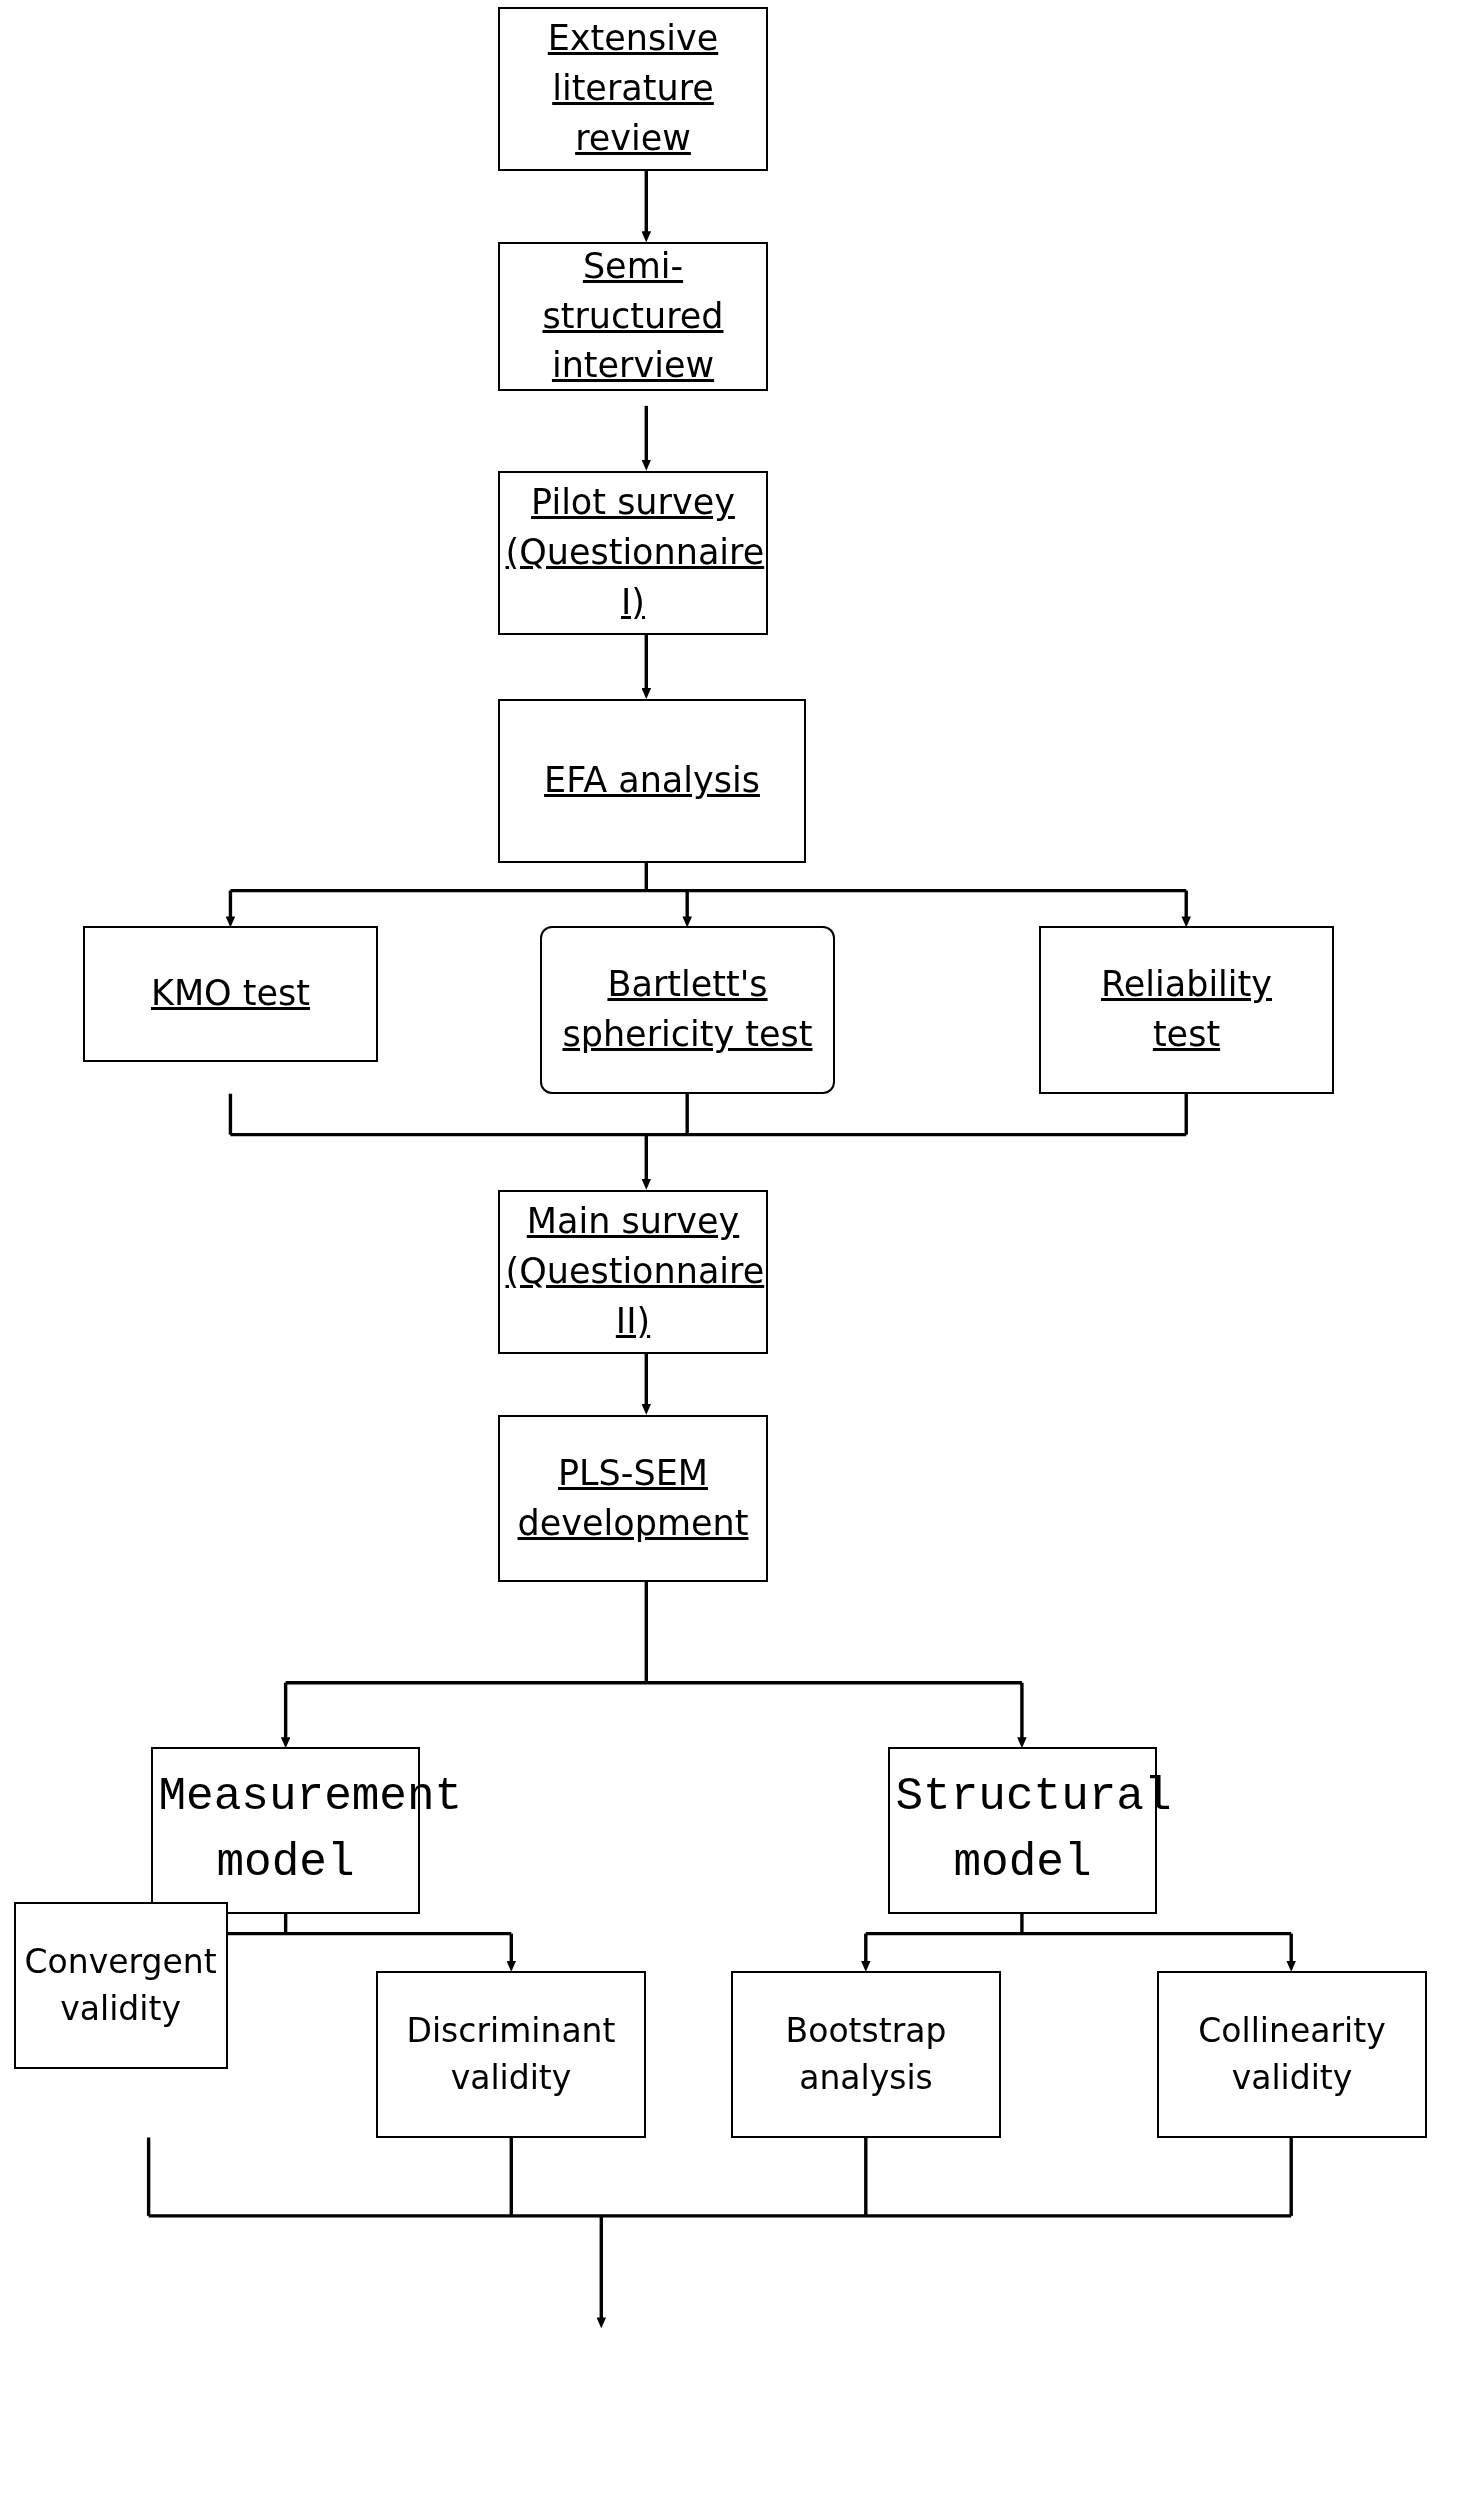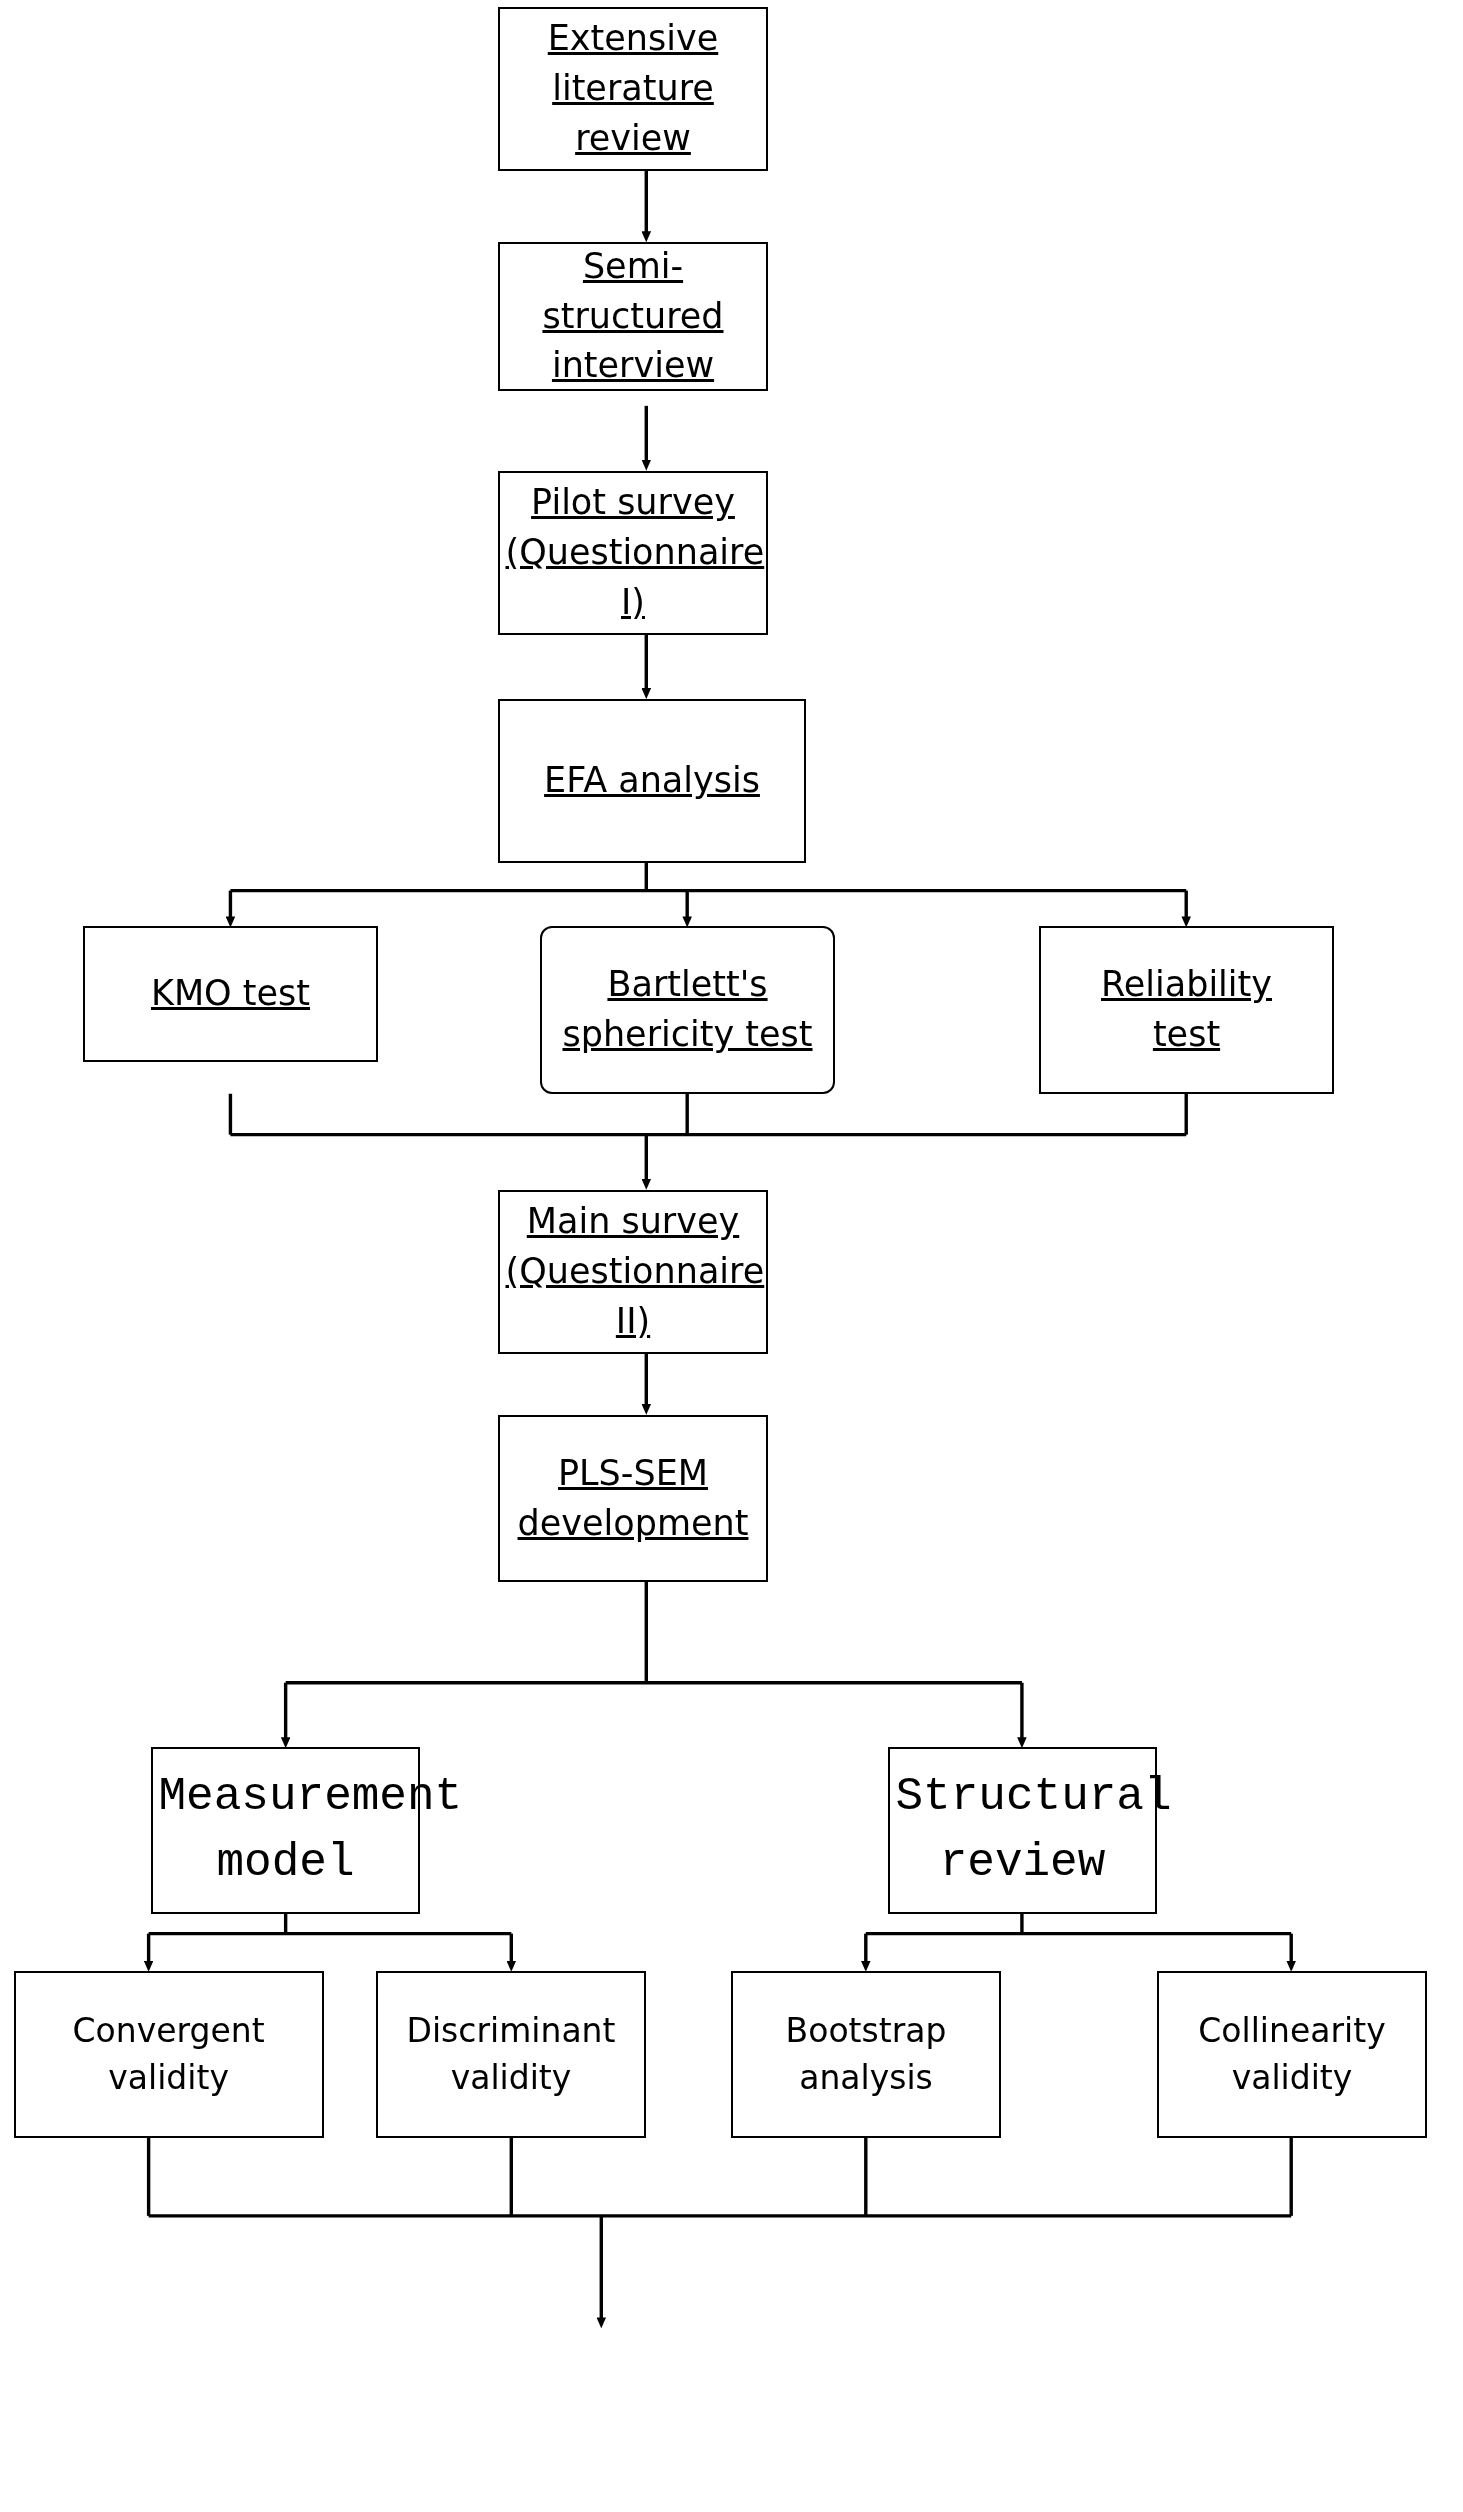--- a/index.html
+++ b/index.html
@@ -134,23 +134,23 @@
   <div class="node-box fs-big" style="left: 498px; top: 1415px; width: 270px; height: 167px;">
     <span class="node-label">PLS-SEM
 development</span>
   </div>
   <div class="node-box fs-mid" style="left: 151px; top: 1747px; width: 269px; height: 167px;">
     <span class="node-label">Measurement
 model</span>
   </div>
   <div class="node-box fs-mid" style="left: 888px; top: 1747px; width: 269px; height: 167px;">
     <span class="node-label">Structural
-review</span>
+model</span>
   </div>
-  <div class="node-box fs-small" style="left: 13.6px; top: 1971px; width: 310px; height: 167px;">
+  <div class="node-box fs-small" style="left: 13.6px; top: 1902px; width: 214px; height: 167px;">
     <span class="node-label">Convergent
 validity</span>
   </div>
   <div class="node-box fs-small" style="left: 376px; top: 1971px; width: 270px; height: 167px; text-align: center;">
     <span class="node-label">Discriminant
 validity</span>
   </div>
   <div class="node-box fs-small" style="left: 731px; top: 1971px; width: 270px; height: 167px;">
     <span class="node-label">Bootstrap
 analysis</span>

